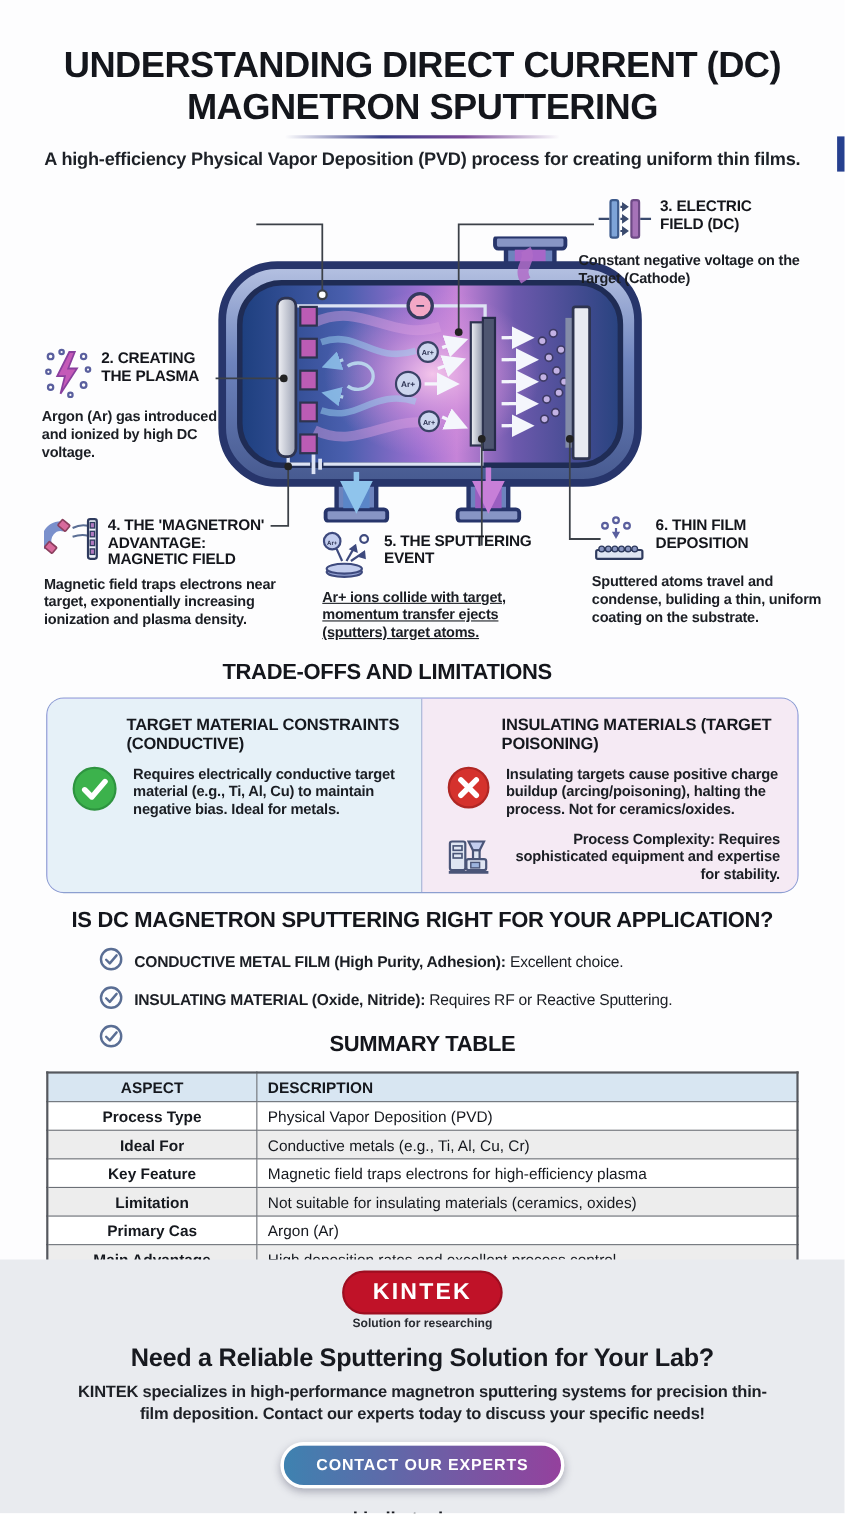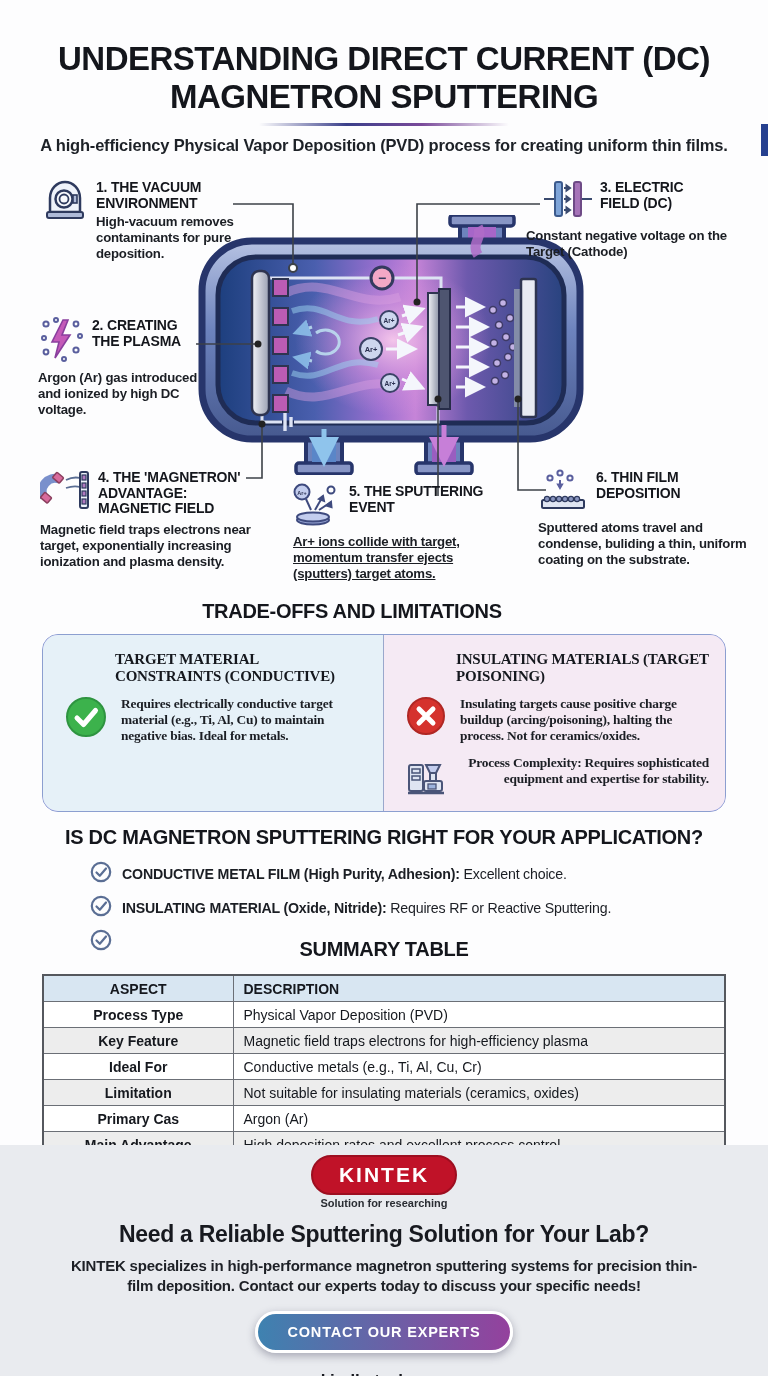--- a/index.html
+++ b/index.html
@@ -21,21 +21,21 @@
   .callout{position:absolute;z-index:3;}
   .co-row{display:flex;align-items:flex-start;gap:8px;}
   .co-icon{flex:0 0 auto;}
   .co-title{font-size:14px;font-weight:800;line-height:1.12;letter-spacing:-.2px;color:#14161c;padding-top:2px;}
   .co-desc{font-size:13.2px;font-weight:700;line-height:1.2;letter-spacing:-.2px;color:#1b1e24;margin-top:3px;}
   .desc-under{margin-top:4px;}
 
   
   .tradeoffs{position:absolute;left:0;top:600px;width:704px;}
   .sec-heading{text-align:center;font-size:20px;font-weight:800;letter-spacing:-.3px;color:#14161c;}
-  .to-box{position:absolute;left:42px;top:34px;width:684px;height:178px;border:1.6px solid #8c9fd0;border-radius:16px;overflow:hidden;display:flex;background:#c4b5fd;font-family:Liberation Serif, serif;}
+  .to-box{position:absolute;left:42px;top:34px;width:684px;height:178px;border:1.6px solid #8c9fd0;border-radius:16px;overflow:hidden;display:flex;background:#c4b5fd;}
   .to-col{width:50%;padding:14px 16px 10px 16px;}
   .to-left{background:#e6f1f8;border-right:1.4px solid #9aa8cc;}
   .to-right{background:#f5eaf4;}
   .to-title{font-size:15px;font-weight:800;line-height:1.15;letter-spacing:-.2px;margin:2px 0 10px 56px;}
   .to-item{display:flex;align-items:flex-start;gap:14px;margin-bottom:10px;}
   .to-ico{flex:0 0 42px;padding-left:6px;}
   .to-text{font-size:13.4px;font-weight:700;line-height:1.22;letter-spacing:-.2px;color:#1b1e24;}
 
   
   .application{position:absolute;left:0;top:826px;width:768px;}
@@ -232,37 +232,20 @@
         <path d="M518 241 V330 H546"></path>
       </g>
       <circle cx="293" cy="108" r="4" fill="#ffffff" stroke="#3c4148" stroke-width="2"></circle>
       <circle cx="417" cy="142" r="3.5" fill="#222"></circle>
       <circle cx="258" cy="184" r="3.5" fill="#222"></circle>
       <circle cx="262" cy="264" r="3.5" fill="#222"></circle>
       <circle cx="438" cy="239" r="3.5" fill="#222"></circle>
       <circle cx="518" cy="239" r="3.5" fill="#222"></circle>
     </svg>
 
-    <div class="callout" style="left:42px;top:18px;width:220px;">
-      <div class="co-row">
-        <span class="co-icon">
-          <svg width="46" height="46" viewBox="0 0 46 46">
-              <path d="M8 34 V20 a15 16 0 0 1 30 0 V34 Z" fill="#eef2fa" stroke="#2e3a5e" stroke-width="2.5"></path>
-              <rect x="5" y="34" width="36" height="6" rx="2" fill="#aebad8" stroke="#2e3a5e" stroke-width="2"></rect>
-              <circle cx="22" cy="21" r="8.5" fill="#f7f9fd" stroke="#2e3a5e" stroke-width="2.5"></circle>
-              <circle cx="22" cy="21" r="4.5" fill="none" stroke="#2e3a5e" stroke-width="1.8"></circle>
-              <rect x="31" y="17" width="4" height="8" fill="#aebad8" stroke="#2e3a5e" stroke-width="1.6"></rect>
-            </svg>
-        </span>
-        <div>
-          <div class="co-title" style="width:122px;">1. THE VACUUM ENVIRONMENT</div>
-          <div class="co-desc" style="width:152px;">High-vacuum removes contaminants for pure deposition.</div>
-        </div>
-      </div>
-    </div>
 
     <div class="callout" style="left:526px;top:18px;width:228px;">
       <div class="co-row" style="margin-left:18px;">
         <span class="co-icon">
           <svg width="48" height="42" viewBox="0 0 48 42">
               <path d="M0 21 H10 M38 21 H48" stroke="#3a4a6e" stroke-width="2"></path>
               <rect x="11" y="4" width="7" height="34" rx="2" fill="#7ea4d8" stroke="#3c5a8c" stroke-width="2"></rect>
               <rect x="30" y="4" width="7" height="34" rx="2" fill="#a673b8" stroke="#6e4a86" stroke-width="2"></rect>
               <g stroke="#3a4a6e" stroke-width="2" fill="#3a4a6e">
                 <path d="M20 10 H26"></path>
@@ -462,26 +445,26 @@
           <th class="col-aspect">ASPECT</th>
           <th class="col-desc">DESCRIPTION</th>
         </tr>
       </thead>
       <tbody>
         <tr>
             <td class="aspect">Process Type</td>
             <td class="desc">Physical Vapor Deposition (PVD)</td>
           </tr>
         <tr>
+            <td class="aspect">Ideal For</td>
+            <td class="desc">Conductive metals (e.g., Ti, Al, Cu, Cr)</td>
+          </tr>
+        <tr>
             <td class="aspect">Key Feature</td>
             <td class="desc">Magnetic field traps electrons for high-efficiency plasma</td>
-          </tr>
-        <tr>
-            <td class="aspect">Ideal For</td>
-            <td class="desc">Conductive metals (e.g., Ti, Al, Cu, Cr)</td>
           </tr>
         <tr>
             <td class="aspect">Limitation</td>
             <td class="desc">Not suitable for insulating materials (ceramics, oxides)</td>
           </tr>
         <tr>
             <td class="aspect">Primary Cas</td>
             <td class="desc">Argon (Ar)</td>
           </tr>
         <tr>

